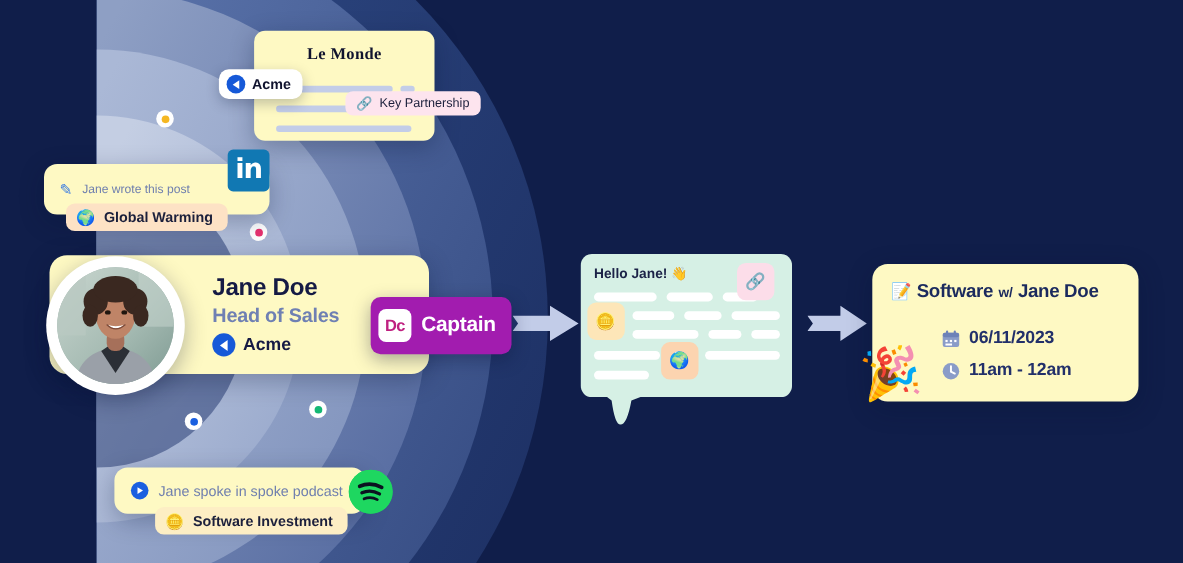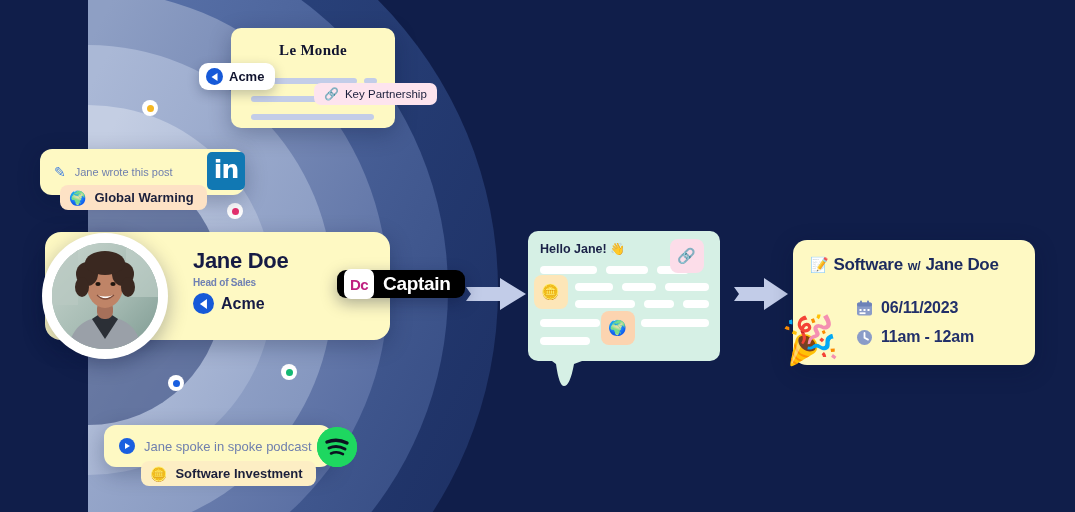--- a/index.html
+++ b/index.html
@@ -85,21 +85,21 @@
 
   
   #post-card {
     left: 40px; top: 149px; width: 205px; height: 46px;
     border-radius: 12px;
     display: flex; align-items: center; gap: 9px;
     padding-left: 14px;
   }
   #post-card .lbl { font-size: 11px; color: #6f7fae; }
   #linkedin-badge {
-    position: absolute; left: 207px; top: 152px;
+    position: absolute; left: 207px; top: 136px;
     width: 38px; height: 38px; border-radius: 5px;
     background: #1178b3; z-index: 8;
     color: #fff; font-weight: bold; font-size: 25px;
     line-height: 36px; text-align: center;
     letter-spacing: -1px;
     font-family: "DejaVu Sans", sans-serif;
   }
   
   #tag-global {
     position: absolute; left: 60px; top: 185px;
@@ -125,35 +125,35 @@
     width: 106px; height: 106px; border-radius: 50%;
     overflow: hidden; position: relative;
     background: #9db3ab;
   }
   #profile-text { position: absolute; left: 148px; top: 16px; }
   #profile-name {
     font-size: 22px; font-weight: bold; color: #151a44;
     letter-spacing: -.3px;
   }
   #profile-role {
-    font-size: 10px; color: #6f80b3; font-weight: bold;
+    font-size: 18px; color: #6f80b3; font-weight: bold;
     margin-top: 3px; letter-spacing: -.2px;
   }
   #profile-company {
     display: flex; align-items: center; gap: 7px; margin-top: 5px;
   }
   #profile-company .lbl {
     font-size: 16px; font-weight: bold; color: #151a44;
   }
 
   
   #captain-badge {
     position: absolute; left: 337px; top: 270px;
-    height: 28px; border-radius: 9px;
-    background: #000000; z-index: 11;
+    height: 52px; border-radius: 9px;
+    background: #a21caf; z-index: 11;
     display: flex; align-items: center; gap: 9px;
     padding: 0 14px 0 7px;
     box-shadow: 0 5px 16px rgba(8,18,52,.35);
   }
   #captain-mark {
     width: 30px; height: 30px; border-radius: 7px;
     background: #fff; color: #bf2080;
     font-size: 15px; font-weight: bold;
     display: flex; align-items: center; justify-content: center;
     letter-spacing: -.5px;

